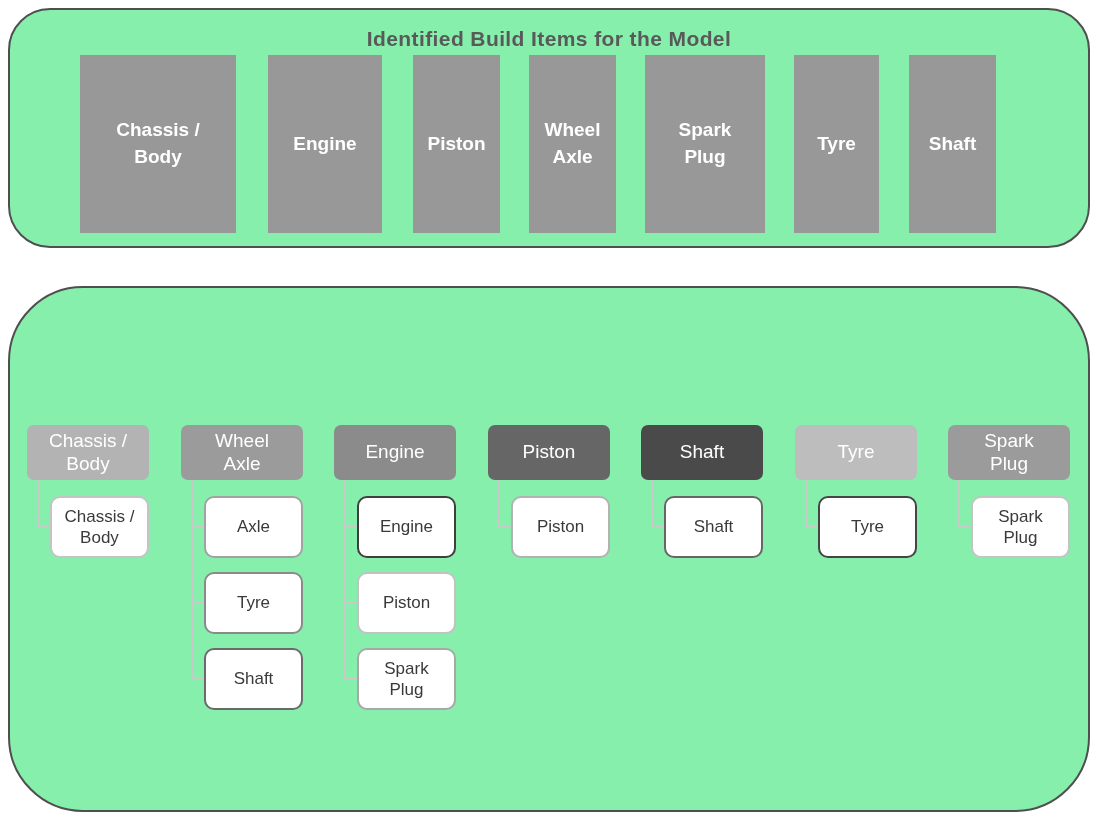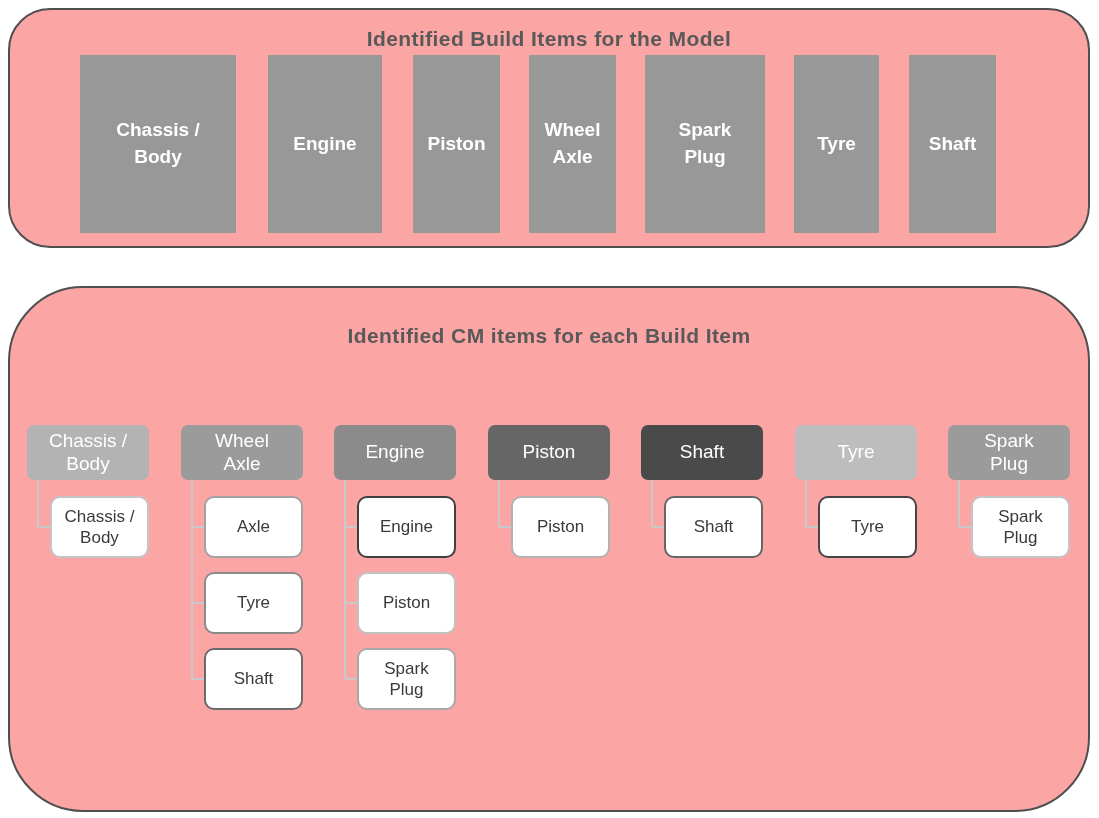--- a/index.html
+++ b/index.html
@@ -3,21 +3,21 @@
 <meta charset="utf-8">
 <style>
   html,body { margin:0; padding:0; }
   body {
     width:1099px; height:818px; background:#ffffff;
     font-family:"Liberation Sans", sans-serif;
     position:relative; overflow:hidden;
   }
   .panel {
     position:absolute; left:8px; width:1082px; box-sizing:border-box;
-    border:2.5px solid #4f4f4f; background:#fca5a5;
+    border:2.5px solid #4f4f4f; background:#86efac;
   }
   #panel-top    { top:8px;   height:240px; border-radius:42px; }
   #panel-bottom { top:286px; height:526px; border-radius:75px; }
   .panel-title {
     text-align:center; font-size:21px; font-weight:bold; color:#595959;
     letter-spacing:0.4px; white-space:pre-line;
   }
   #panel-top .panel-title    { padding-top:17px; }
   #panel-bottom .panel-title { padding-top:36px; }
 
@@ -77,21 +77,20 @@
   <div class="block b3" style="background-color: rgb(152, 152, 152);">Piston</div>
   <div class="block b4" style="background-color: rgb(152, 152, 152);">Wheel
 Axle</div>
   <div class="block b5" style="background-color: rgb(152, 152, 152);">Spark
 Plug</div>
   <div class="block b6" style="background-color: rgb(152, 152, 152);">Tyre</div>
   <div class="block b7" style="background-color: rgb(152, 152, 152);">Shaft</div>
 </div>
 
 <div class="panel" id="panel-bottom">
-  <div class="panel-title">Identified CM items for each Build Item</div>
 
   <div class="tree one t1">
     <div class="root" style="background-color: rgb(179, 179, 179);">Chassis /
 Body</div>
     <div class="vline"></div>
     <div class="children">
       <div class="child" style="border-color: rgb(196, 196, 196);">Chassis /
 Body</div>
     </div>
   </div>

